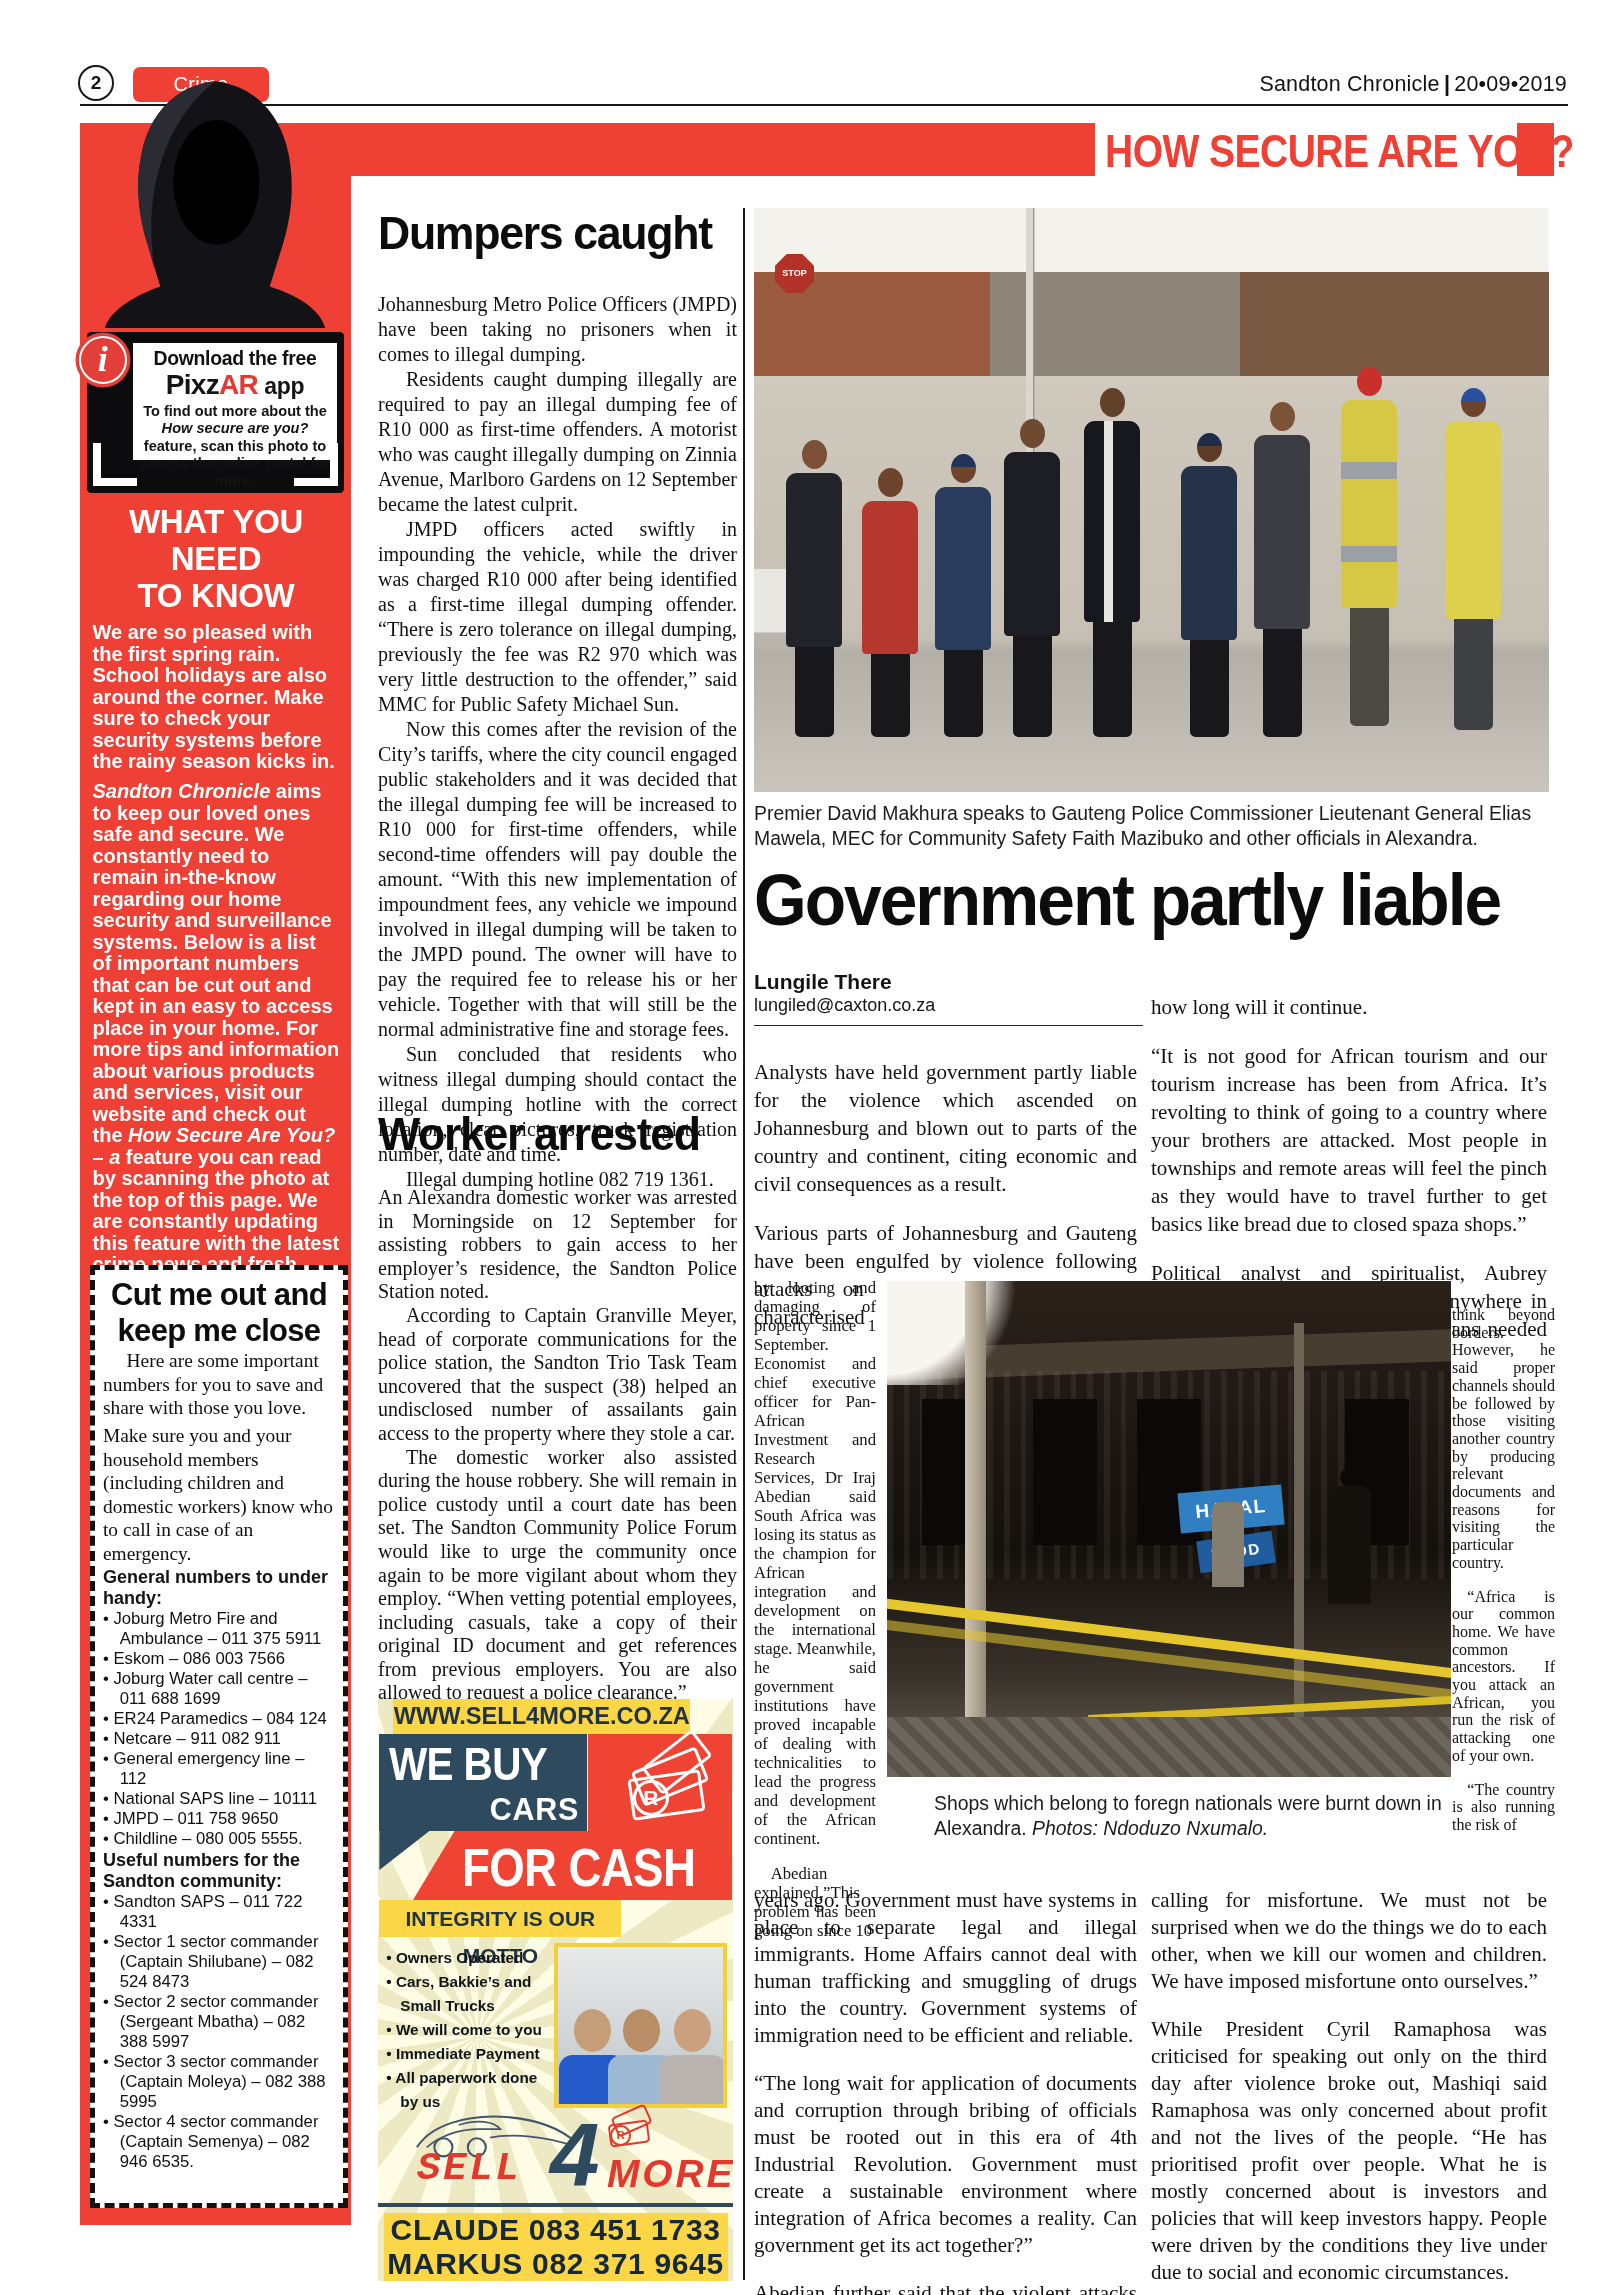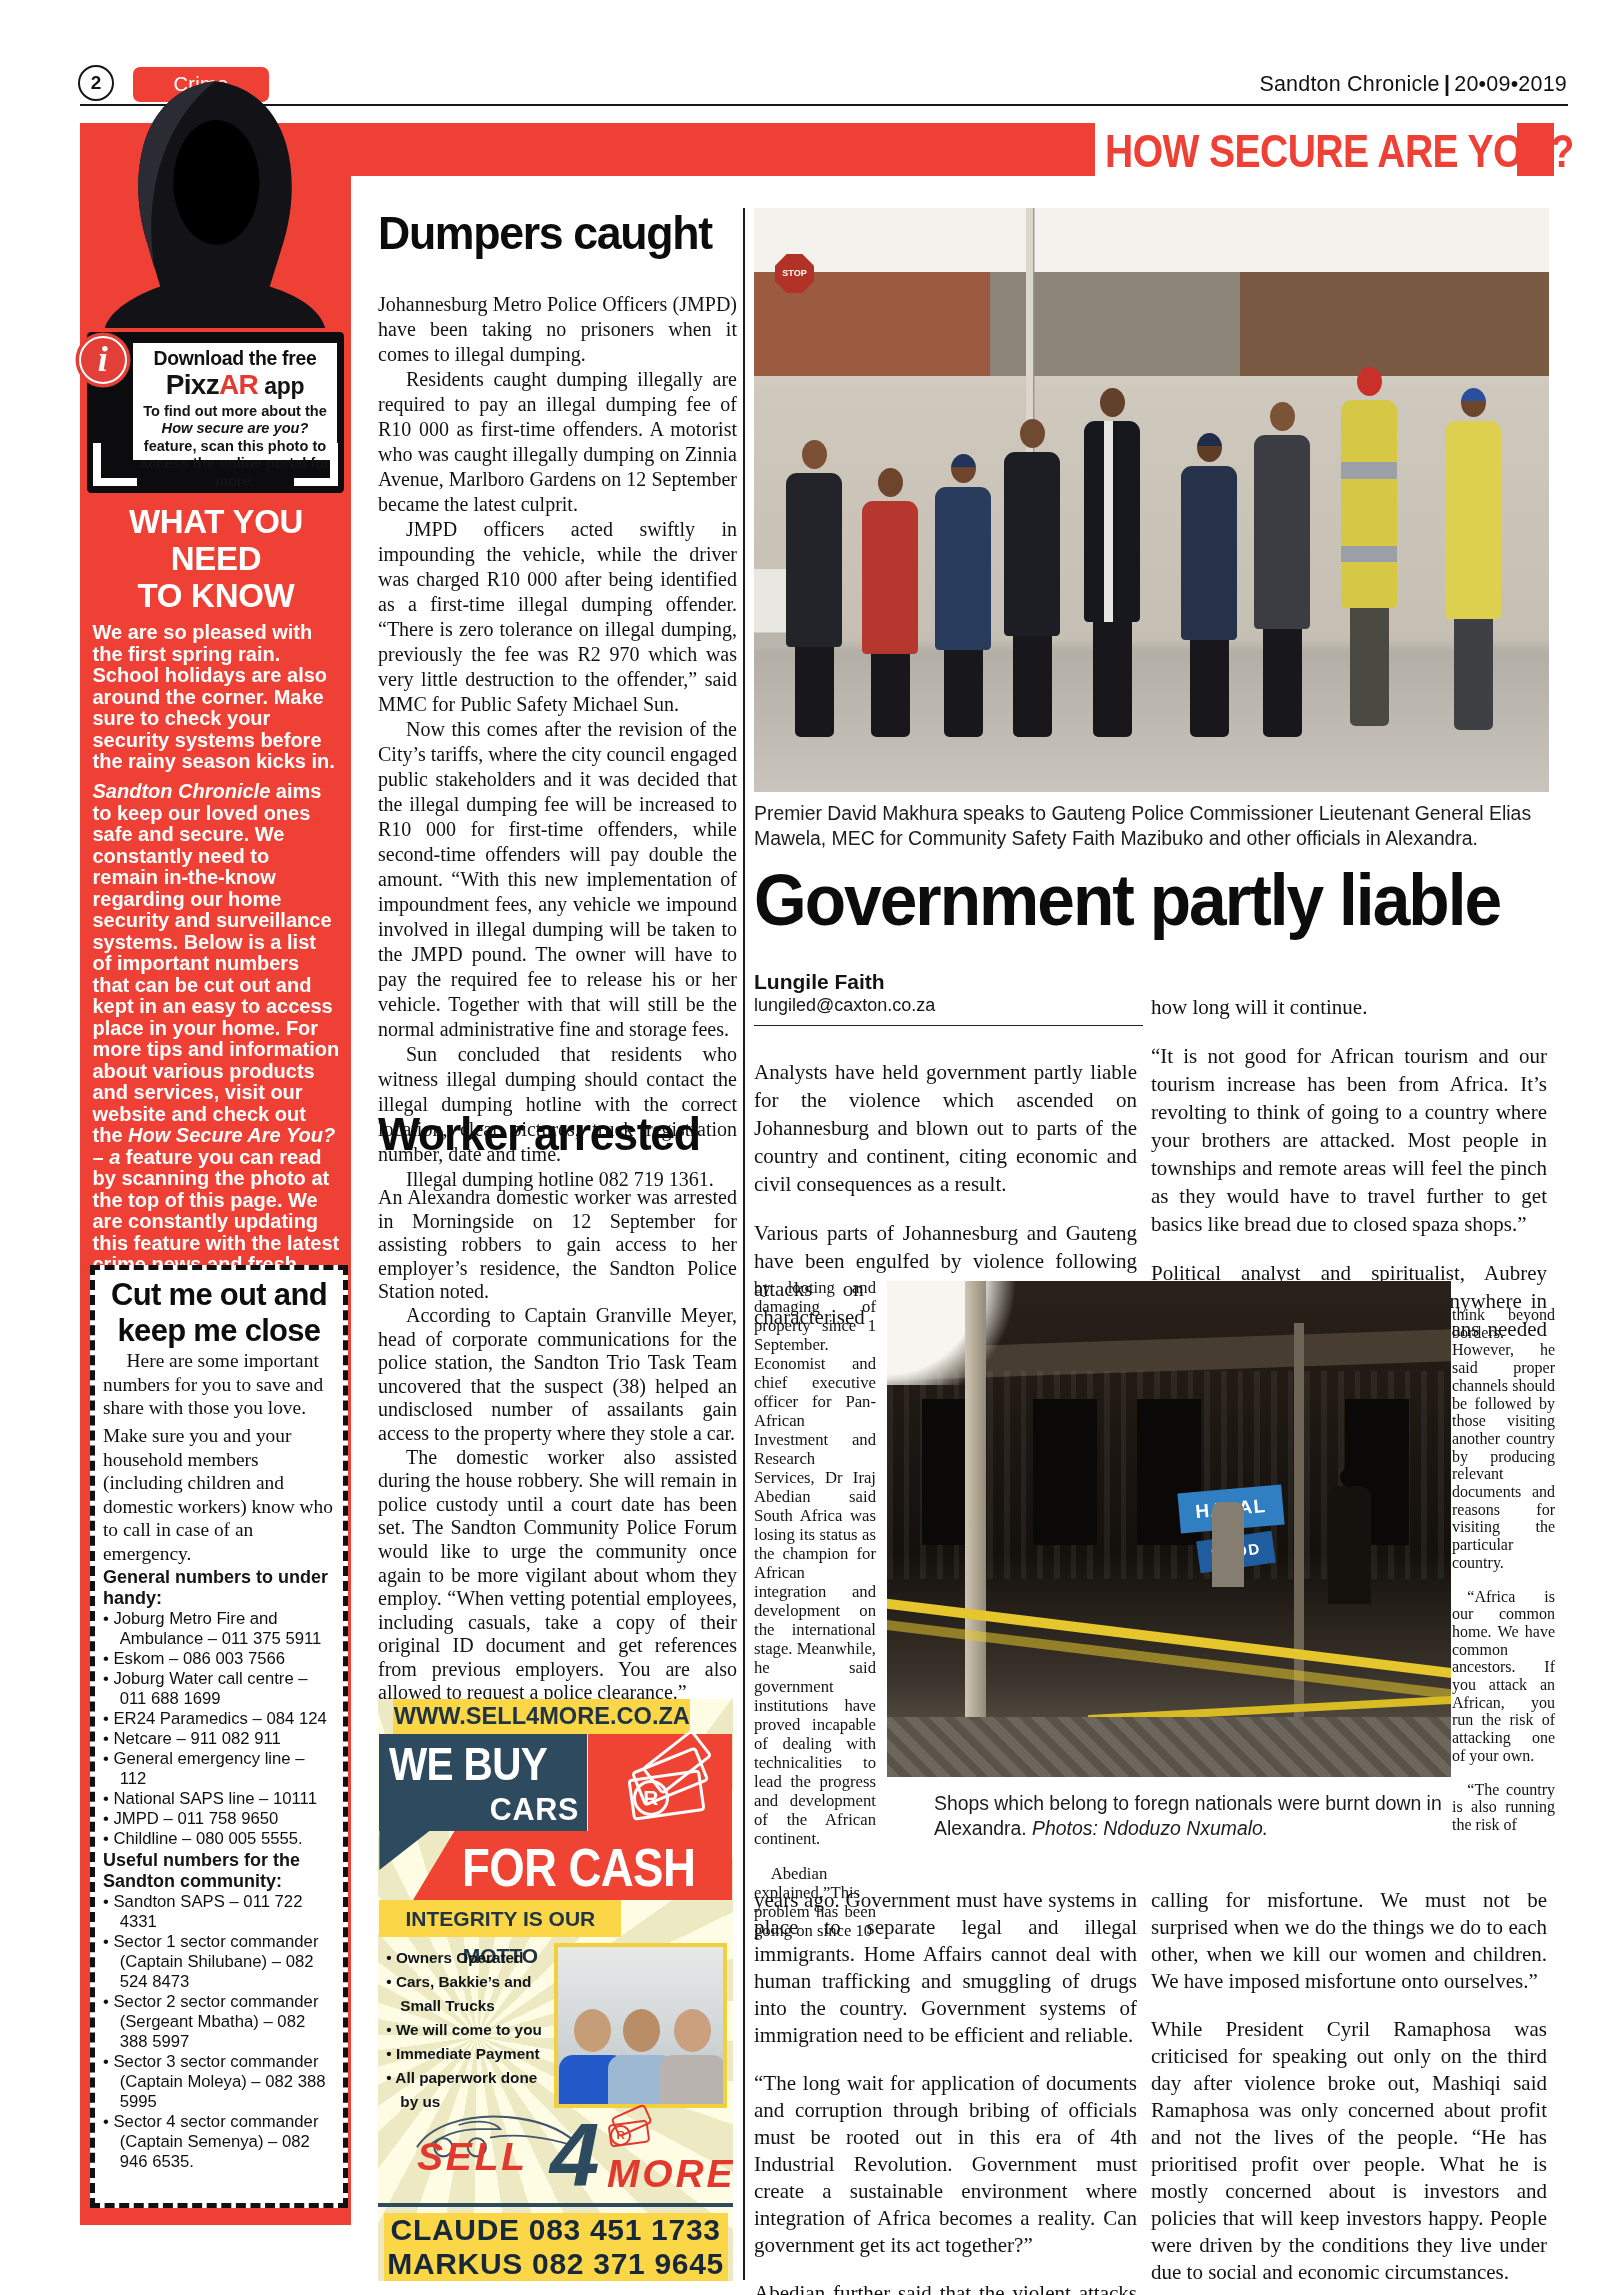--- a/index.html
+++ b/index.html
@@ -249,21 +249,21 @@
           <div class="mbody"></div>
         </div>
     </div>
     <svg class="carsketch" width="174" height="56" viewBox="0 0 250 80">
       <path d="M10,62 C30,30 80,16 130,18 C180,20 215,34 240,56" fill="none" stroke="#44566b" stroke-width="3"></path>
       <path d="M24,62 C46,44 70,36 100,36 L130,36 C120,24 96,22 70,30" fill="none" stroke="#44566b" stroke-width="2.5"></path>
       <circle cx="48" cy="62" r="13" fill="none" stroke="#44566b" stroke-width="3"></circle>
       <circle cx="96" cy="62" r="13" fill="none" stroke="#44566b" stroke-width="3"></circle>
       <path d="M115,48 C150,42 195,46 235,60" fill="none" stroke="#44566b" stroke-width="2.5"></path>
     </svg>
-    <div class="ad-logo-sell" style="left:39px;top:436px;">SELL</div>
+    <div class="ad-logo-sell" style="left:39px;top:448px;font-family:Liberation Mono, monospace;">SELL</div>
     <div class="ad-logo-4" style="left:172px;top:404px;">4</div>
     <div class="moneyicon" style="--mc:#e2392e;left:224px;top:404px;width:56px;height:44px;">
       <i style="left:7px;top:19.4px;width:36px;height:19.4px;transform:rotate(-8deg);border-width:2.8px;"></i>
       <i style="left:11px;top:7px;width:33px;height:16.7px;transform:rotate(-24deg);border-width:2.8px;"></i>
       <span class="rc" style="left:8.3px;top:22px;width:16.7px;height:16.7px;line-height:16.7px;font-size:11.8px;border-width:2.8px;">R</span>
     </div>
     <div class="ad-logo-more" style="left:229px;top:453px;">MORE</div>
     <div class="ad-rule" style="background:#2d4a5e;"></div>
     <div class="ad-phones" style="background:#fbd748;">
       <div>CLAUDE 083 451 1733</div>
@@ -322,21 +322,21 @@
       </div>
     <div class="fig" style="left:687px;height:378px;--skin:linear-gradient(#2a4f9e 0 45%,#6b452c 45%);--suit:#ddd04e;--th:198px;--lh:111px;--legs:#3f4044;">
         <div class="head"></div>
         <div class="torso"></div>
         <div class="legs"></div>
       </div>
   </div>
   <div class="caption" style="left:754px;top:801px;width:795px;">Premier David Makhura speaks to Gauteng Police Commissioner Lieutenant General Elias Mawela, MEC for Community Safety Faith Mazibuko and other officials in Alexandra.</div>
 
   <div class="headline" style="left:754px;top:859px;font-size:72px;letter-spacing:-2.1px;transform:scaleX(.94);">Government partly liable</div>
-  <div style="position:absolute;left:754px;top:970px;font-size:21px;font-weight:bold;">Lungile Faith</div>
+  <div style="position:absolute;left:754px;top:970px;font-size:21px;font-weight:bold;">Lungile There</div>
   <div style="position:absolute;left:754px;top:995px;font-size:18px;">lungiled@caxton.co.za</div>
   <div style="position:absolute;left:754px;top:1025px;width:389px;height:1.4px;background:#222;"></div>
 
   <div class="gbody" style="left:754px;top:1037px;width:383px;font-size:21px;line-height:28px;">
     <p>Analysts have held government partly liable for the violence which ascended on Johannesburg and blown out to parts of the country and continent, citing economic and civil consequences as a result.</p>
     <p class="ind">Various parts of Johannesburg and Gauteng have been engulfed by violence following attacks on foreign-owned businesses characterised</p>
   </div>
   <div class="gbody" style="left:754px;top:1261px;width:122px;font-size:16.7px;line-height:19px;">
     <p>by looting and damaging of property since 1 September. Economist and chief executive officer for Pan-African Investment and Research Services, Dr Iraj Abedian said South Africa was losing its status as the champion for African integration and development on the international stage. Meanwhile, he said government institutions have proved incapable of dealing with technicalities to lead the progress and development of the African continent.</p>
     <p class="ind" style="text-indent:16.7px;">Abedian explained,”This problem has been going on since 10</p>

